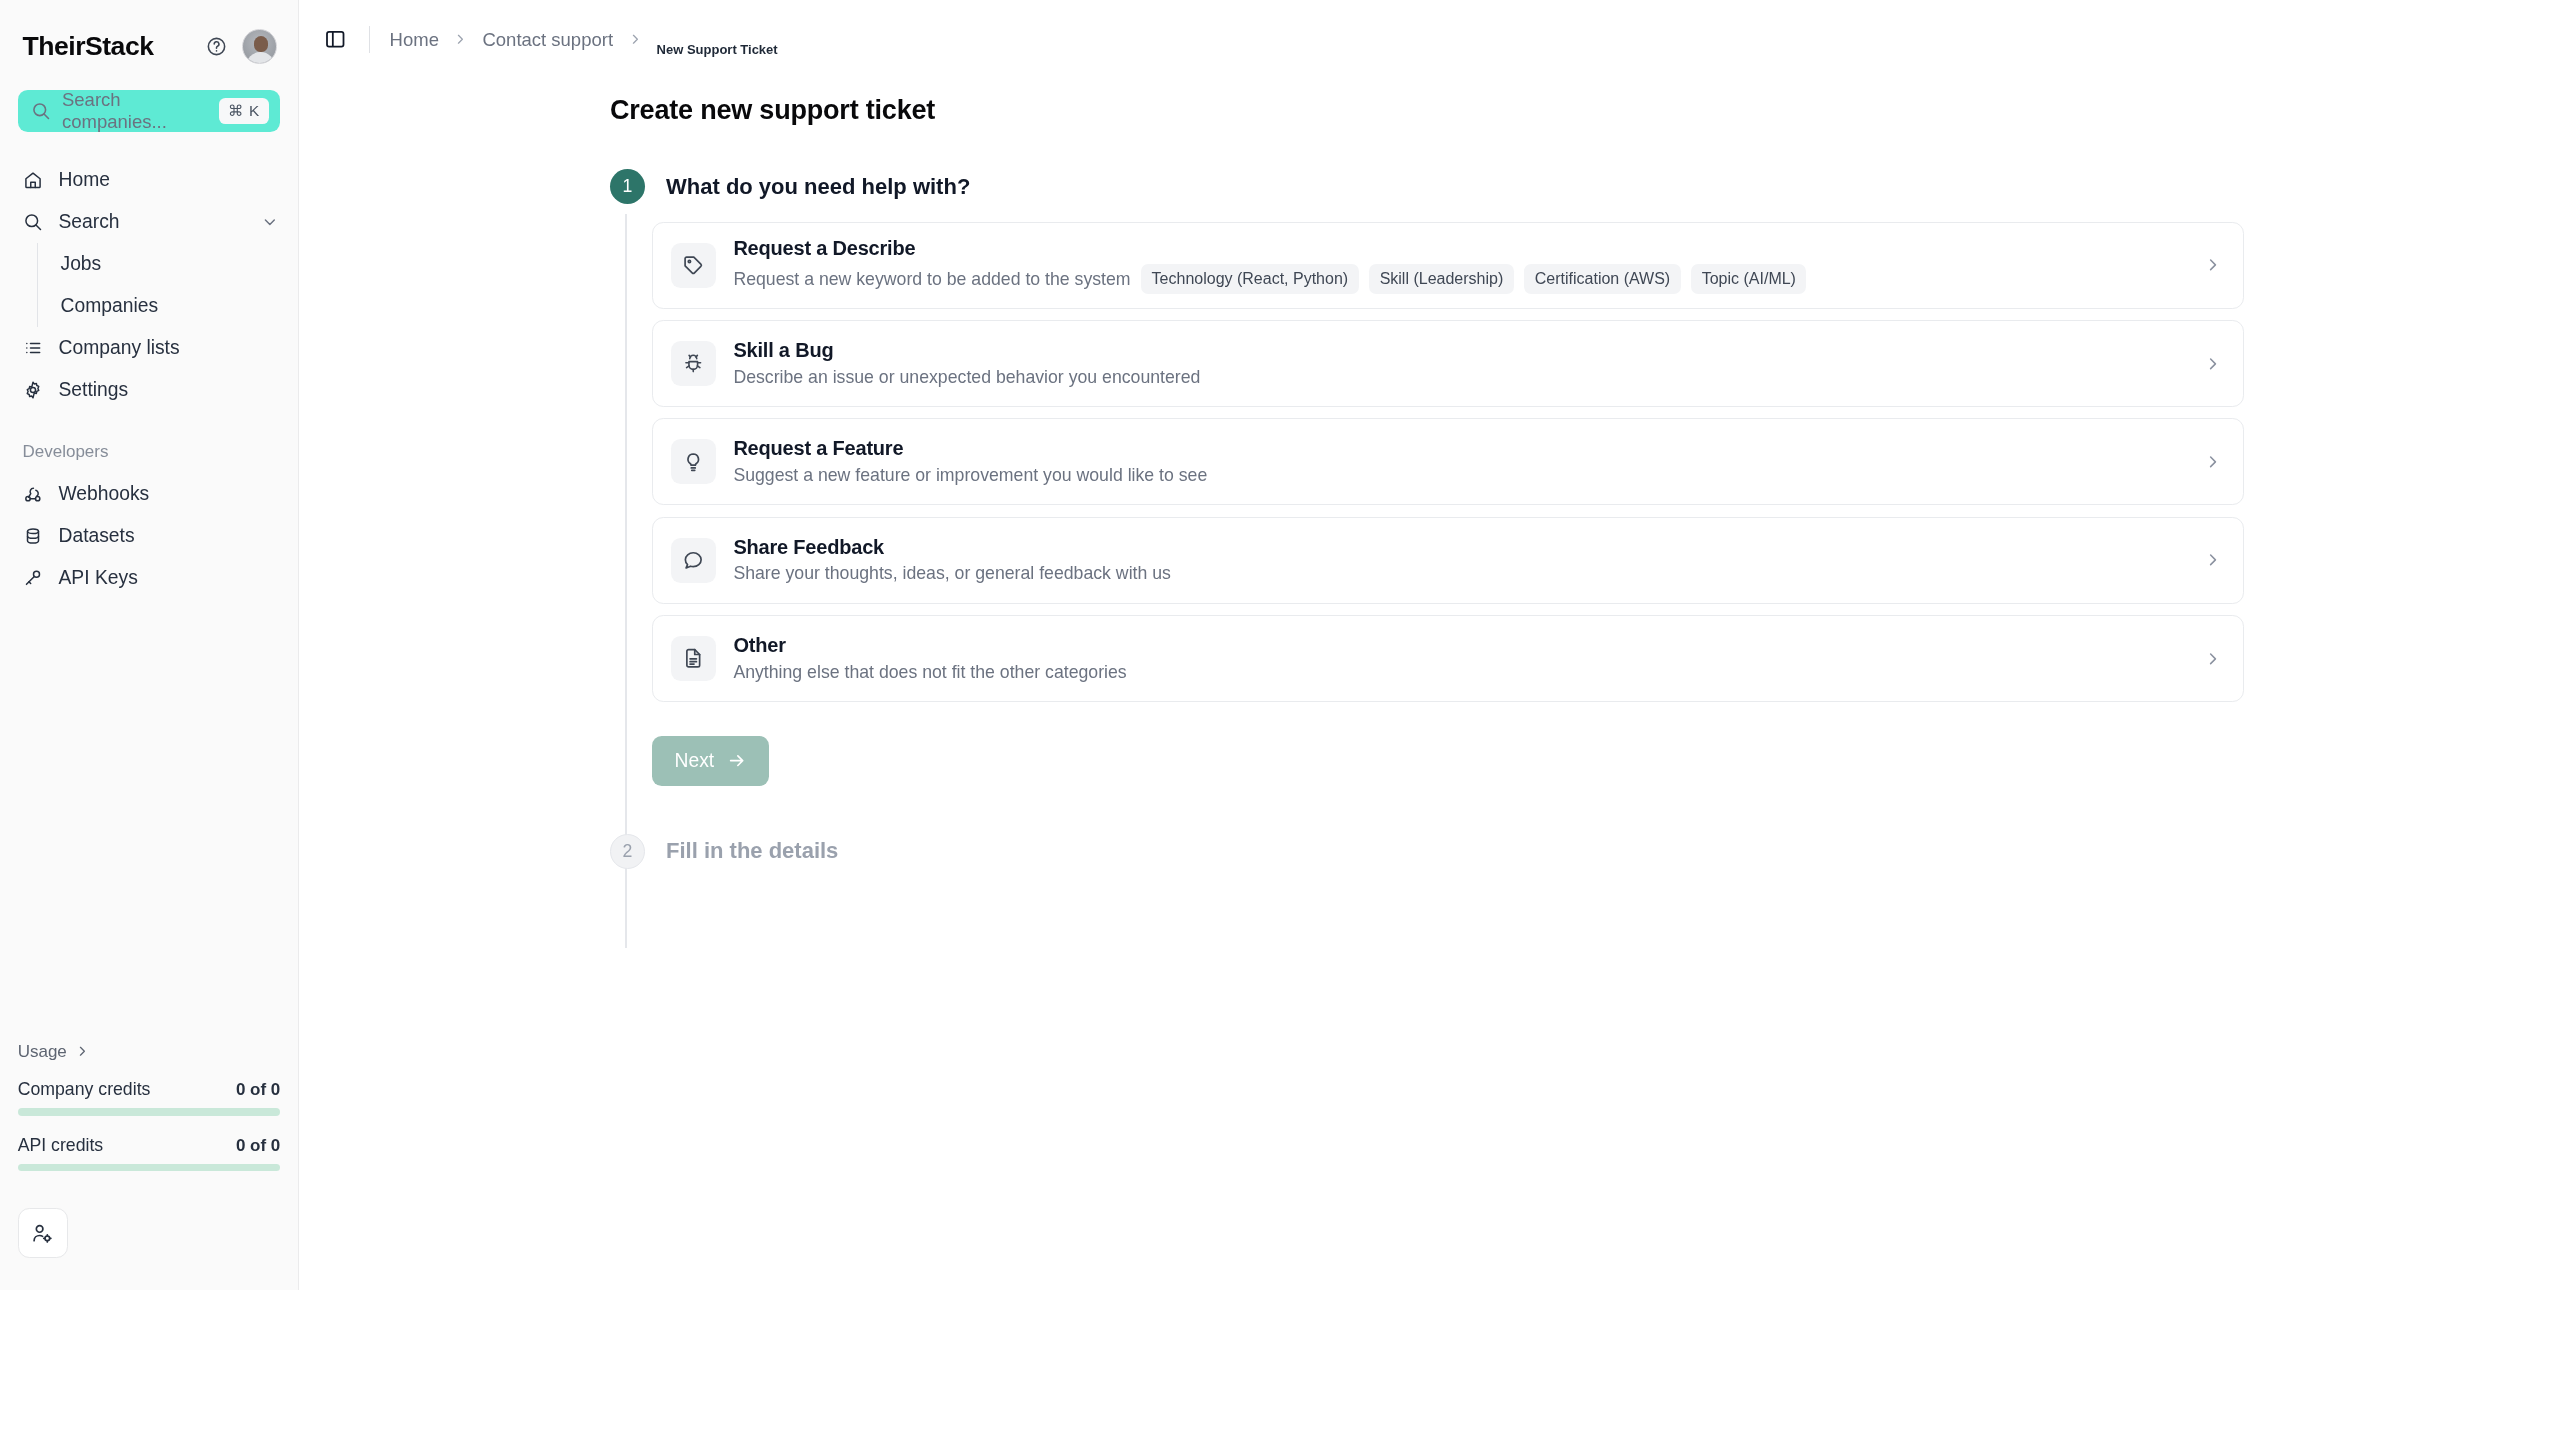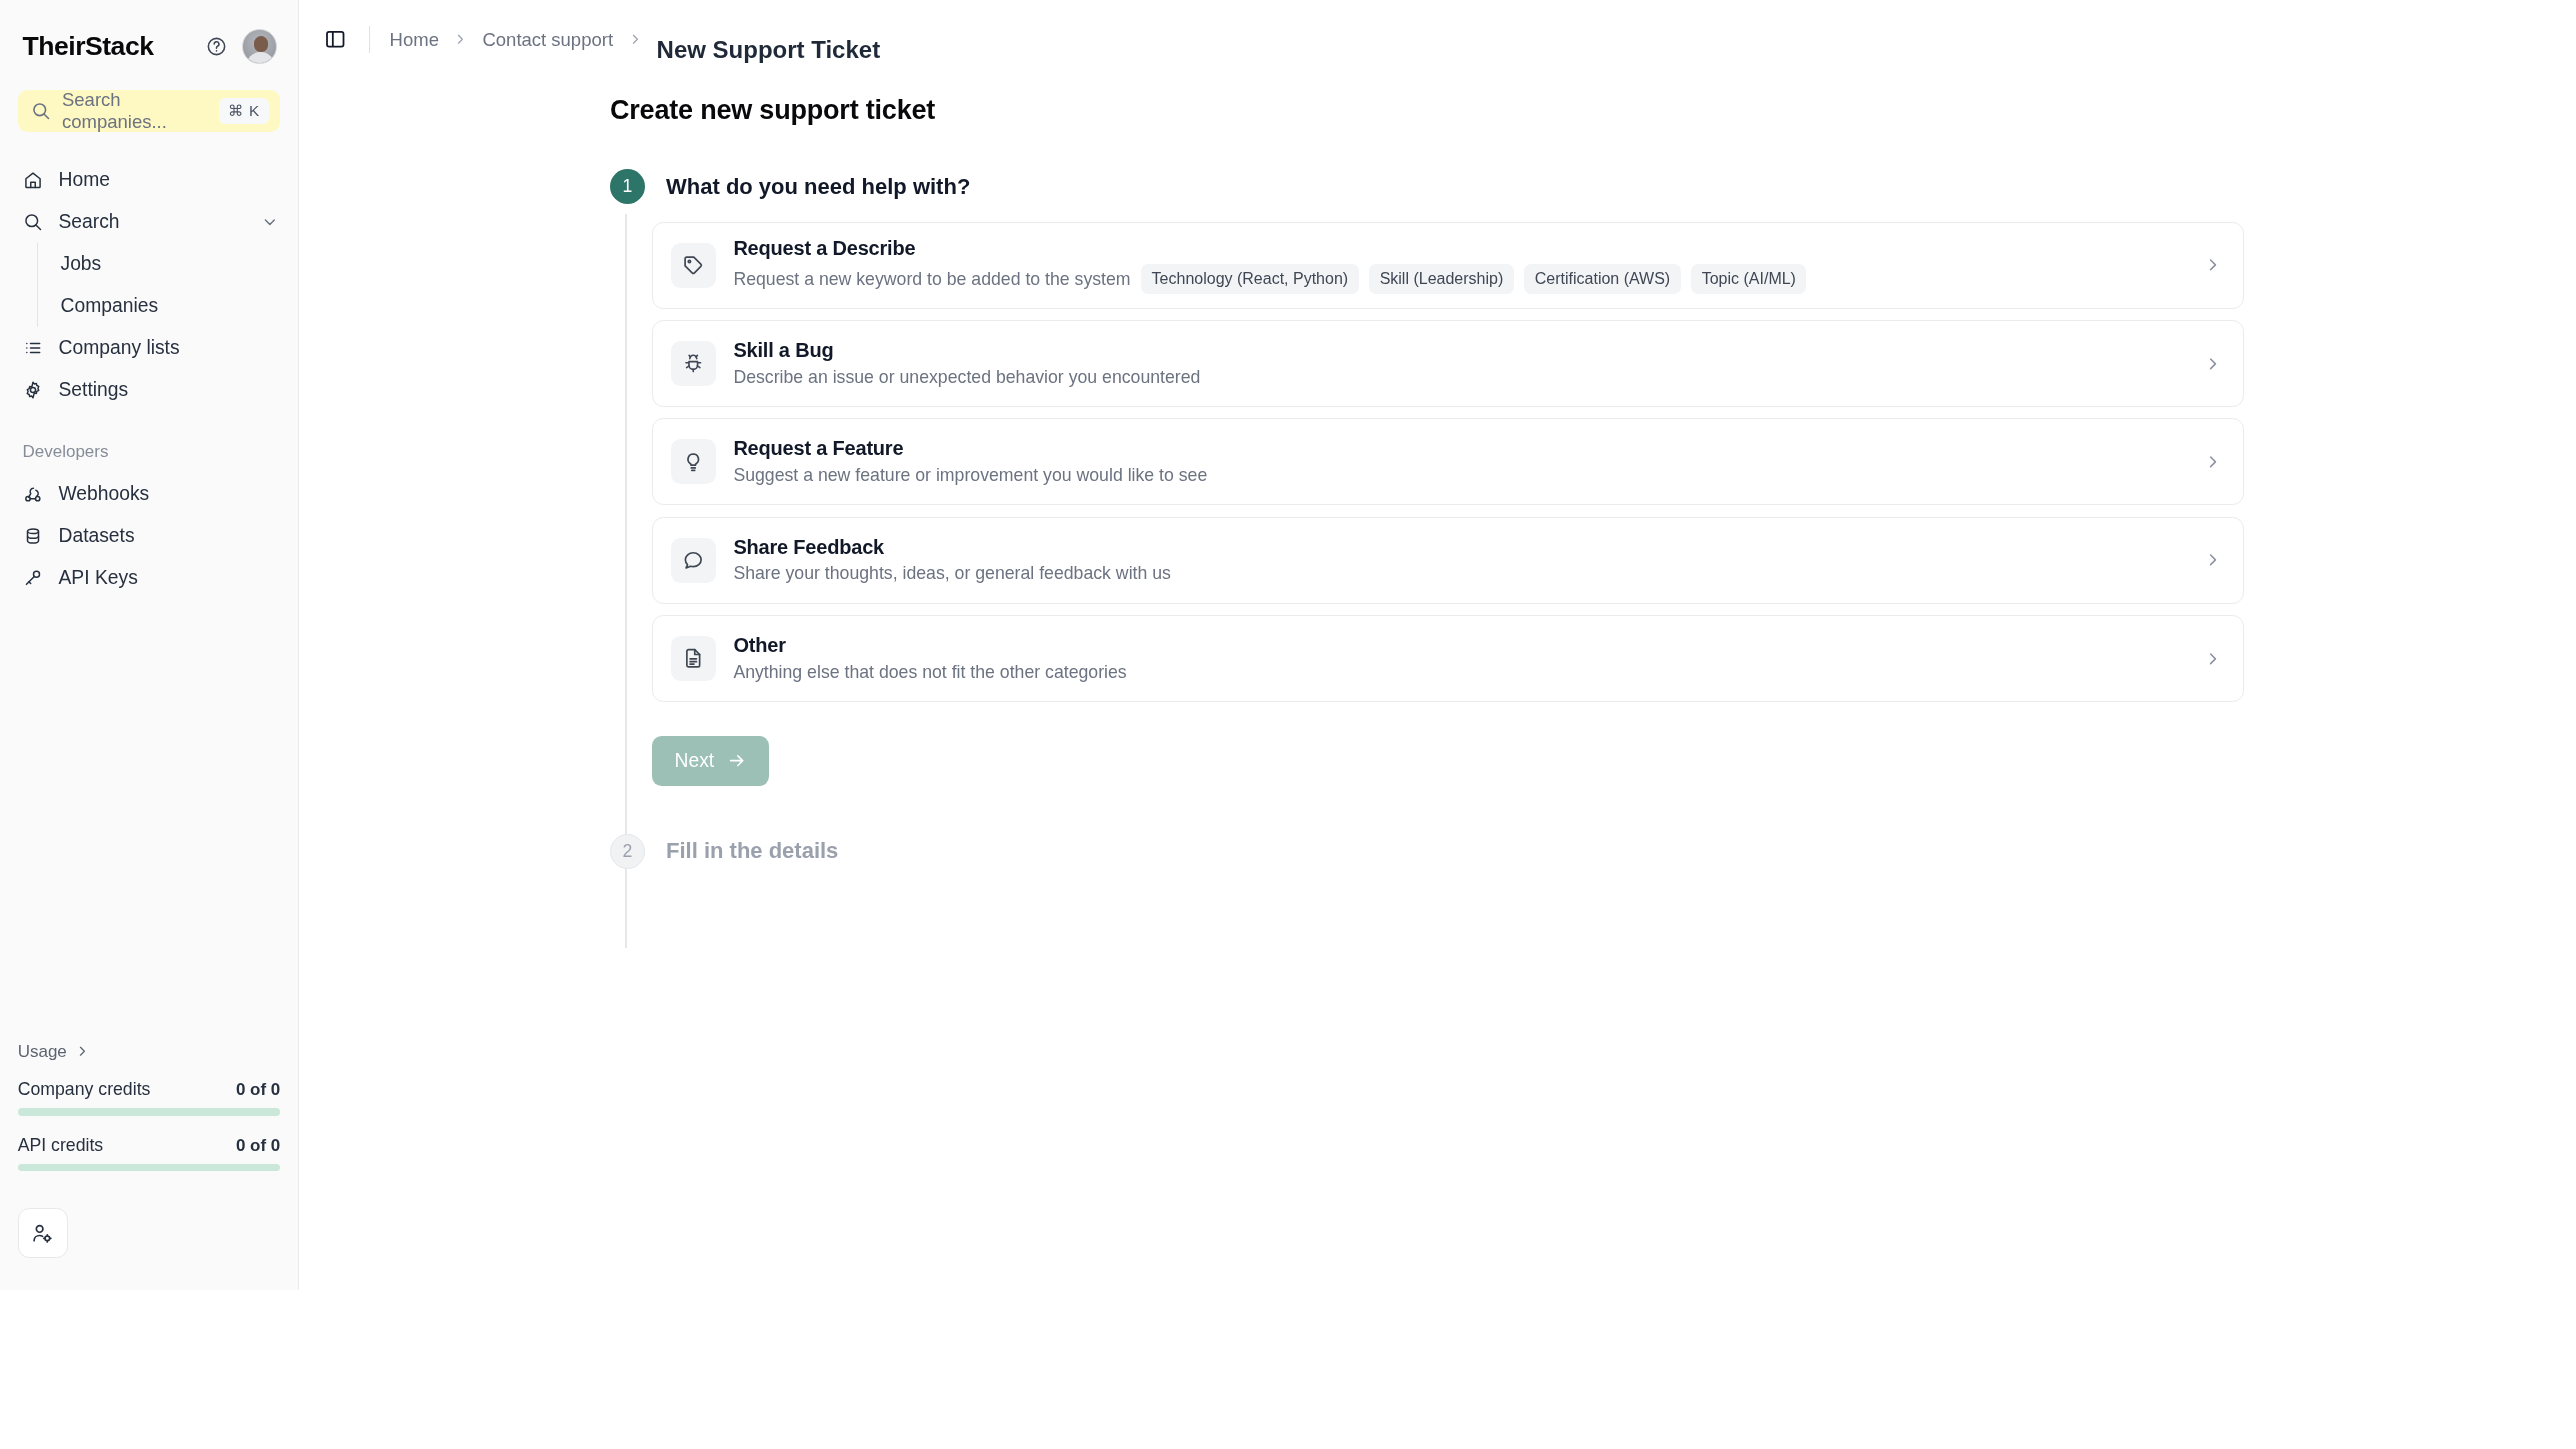--- a/index.html
+++ b/index.html
@@ -37,21 +37,21 @@
   #avatar::before { 
     content:""; position:absolute; left:10.5px; top:6.4px; width:14.5px; height:15.3px;
     border-radius: 50% 50% 45% 45%; background:#7a5c4a;
   }
   #avatar::after { 
     content:""; position:absolute; left:3.2px; top:22px; width:29px; height:16px;
     border-radius: 14.5px 14.5px 0 0; background:#e3e5e8;
   }
   #search-box {
     margin: 21px 17.7px 0 17.7px; height: 42px;
-    background: #fef9c3; border-radius: 9.7px;
+    background: #5eead4; border-radius: 9.7px;
     display: flex; align-items: center; padding: 0 11.3px 0 13px; justify-content: space-between;
   }
   #search-placeholder { flex: 1; font-size: 18.5px; color: #6b7280; margin-left: 11.3px; }
   #search-kbd {
     background: #f7f8f9; border-radius: 6.4px; padding: 4px 8.9px;
     font-size: 15.3px; color: #4b5563; letter-spacing: 0.8px;
   }
   #nav { margin-top: 27px; }
   .nav-item {
     display: flex; align-items: center;
@@ -82,21 +82,21 @@
     margin: 17.7px 0 32px 17.7px; width: 50px; height: 50px;
     background: #ffffff; border: 1.6px solid #e7e8ea; border-radius: 11.3px;
     display:flex; align-items:center; justify-content:center;
   }
   
   #main { position: absolute; left: 301px; top: 0; width: 2275px; height: 1449px; }
   #breadcrumb-bar { display:flex; align-items:center; height: 79px; padding-left: 17.7px; }
   #panel-toggle { width: 34px; height: 34px; display:flex; align-items:center; justify-content:center; }
   #bc-divider { width: 1.6px; height: 27px; background:#dfe1e5; margin: 0 19.3px 0 16px; }
   .bc-link { font-size: 18.5px; color: #6b7280; }
-  .bc-current { font-size: 24px; color: #1f2937; font-weight: bold; margin-top: 20px; }
+  .bc-current { font-size: 13px; color: #1f2937; font-weight: bold; margin-top: 20px; }
   .bc-sep { margin: 0 14.5px; color:#9ca3af; display:flex; align-items:center; }
   #page-title {
     font-size: 27px; font-weight: bold; color:#09090b;
     padding: 16px 0 0 309px; letter-spacing: -0.2px;
   }
   
   #steps { position: relative; padding-left: 309px; margin-top: 43px; }
   #step-line {
     position: absolute; left: 324px; top: 45px; width: 2.4px; height: 734px; background: #e5e7eb;
   }

